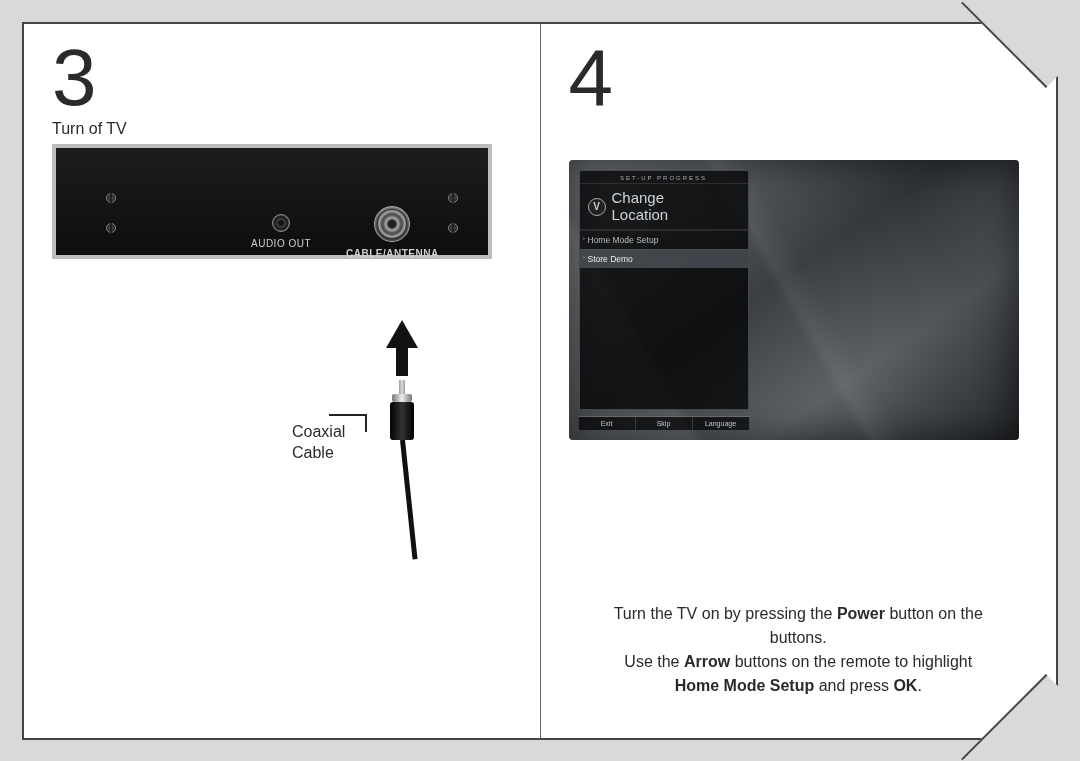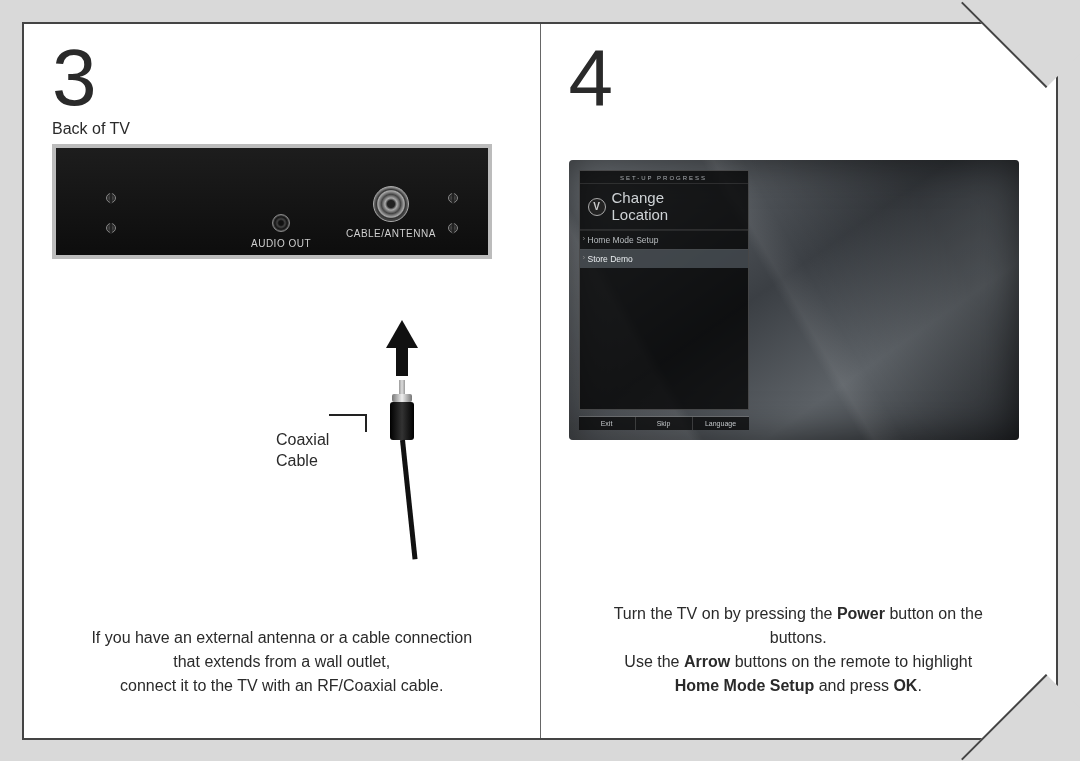--- a/index.html
+++ b/index.html
@@ -86,21 +86,21 @@
     left:3px; top:-1px; width:2px; height:11px;
     background:#222;
   }
   .port-group {
     position: absolute;
     display: flex;
     flex-direction: column;
     align-items: center;
   }
   .audio-out { left: 195px; top: 66px; }
-  .coax-port { left: 290px; top: 38px; }
+  .coax-port { left: 290px; top: 58px; font-weight: bold; }
   .port-label {
     color: #cfcfcf;
     font-size: 10px;
     letter-spacing: 0.5px;
     margin-top: 6px;
     white-space: nowrap;
   }
   .jack-35 {
     width: 18px; height: 18px;
     border-radius: 50%;
@@ -147,25 +147,24 @@
   .connector-body {
     width: 24px; height: 38px; background: linear-gradient(90deg,#000,#333,#000); margin: 0 auto; border-radius:3px;
   }
   .cable-line {
     width: 5px; height: 120px; background: #111; margin: 0 auto;
     transform-origin: top center;
     transform: rotate(-6deg);
   }
   .coax-label-wrap {
     position: absolute;
-    left: 252px;
+    left: 268px;
     top: 398px;
     font-size: 16px;
     line-height: 1.3;
-    margin-top: 8px;
   }
   .lead {
     position: absolute;
     border-top: 2px solid #222;
     border-right: 2px solid #222;
   }
   .lead.coax {
     left: 305px; top: 390px; width: 38px; height: 18px;
   }
 
@@ -267,21 +266,21 @@
 
   .bold { font-weight: 700; }
 </style>
 </head>
 <body>
 
 <div class="page">
 
   <div class="panel left">
     <div class="step-num">3</div>
-    <div class="sublabel">Back of TV</div>
+    <div class="sublabel">Turn of TV</div>
 
     <div class="tv-back">
       <div class="screw" style="left:50px; top:45px;"></div>
       <div class="screw" style="left:50px; bottom:22px;"></div>
       <div class="screw" style="right:30px; top:45px;"></div>
       <div class="screw" style="right:30px; bottom:22px;"></div>
 
       <div class="port-group audio-out">
         <div class="jack-35"></div>
         <div class="port-label">AUDIO OUT</div>
@@ -301,25 +300,20 @@
       <div class="connector-body"></div>
       <div class="cable-line"></div>
     </div>
 
     <div class="lead coax"></div>
     <div class="coax-label-wrap">
       <div>Coaxial</div>
       <div>Cable</div>
     </div>
 
-    <div class="instructions">
-      <div>If you have an external antenna or a cable connection</div>
-      <div>that extends from a wall outlet,</div>
-      <div>connect it to the TV with an RF/Coaxial cable.</div>
-    </div>
   </div>
 
   <div class="panel right">
     <div class="step-num">4</div>
 
     <div class="tv-screen">
       <div class="facet"></div>
       <div class="setup-panel">
         <div class="setup-progress">SET-UP  PROGRESS</div>
         <div class="setup-header">

